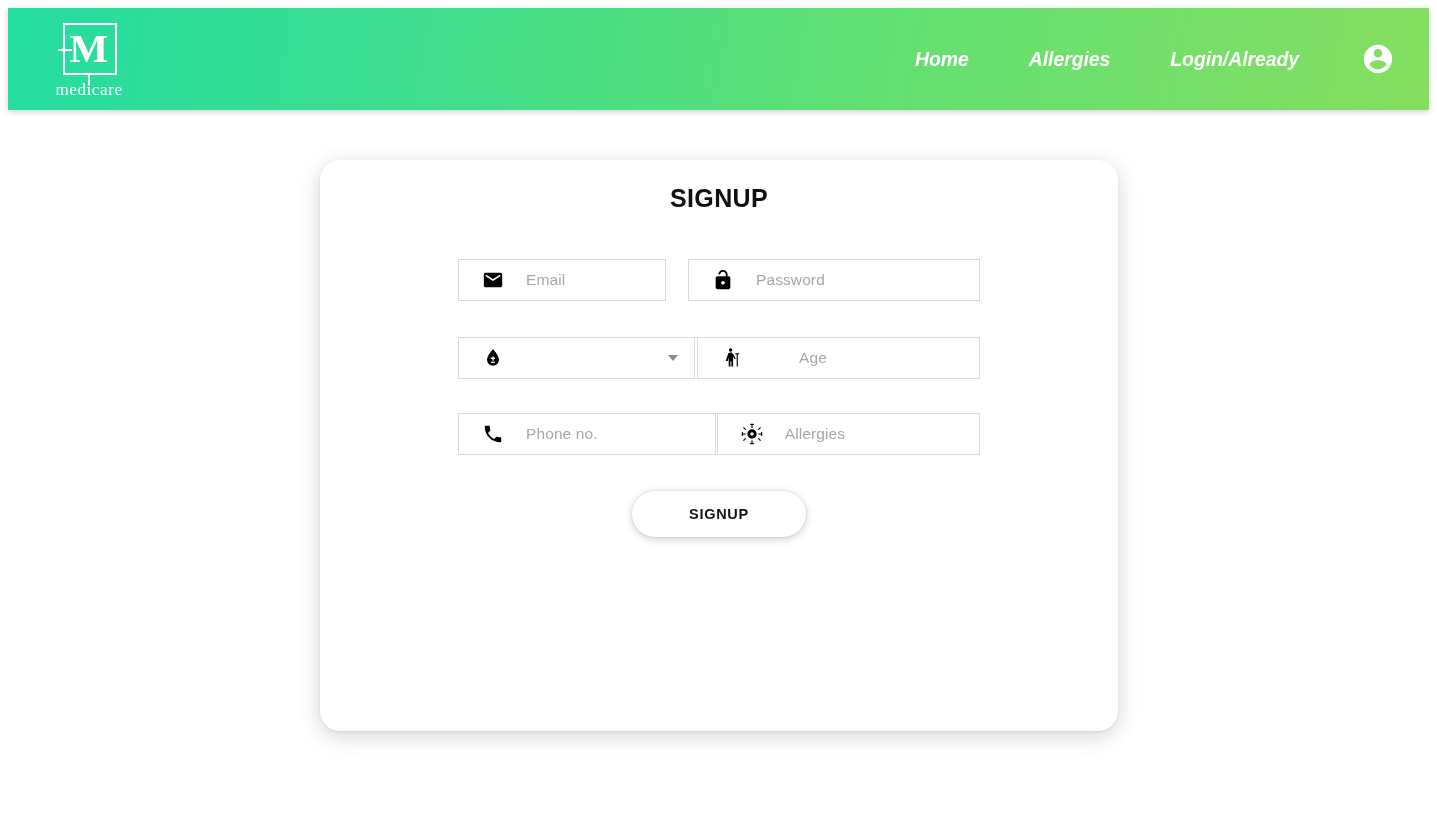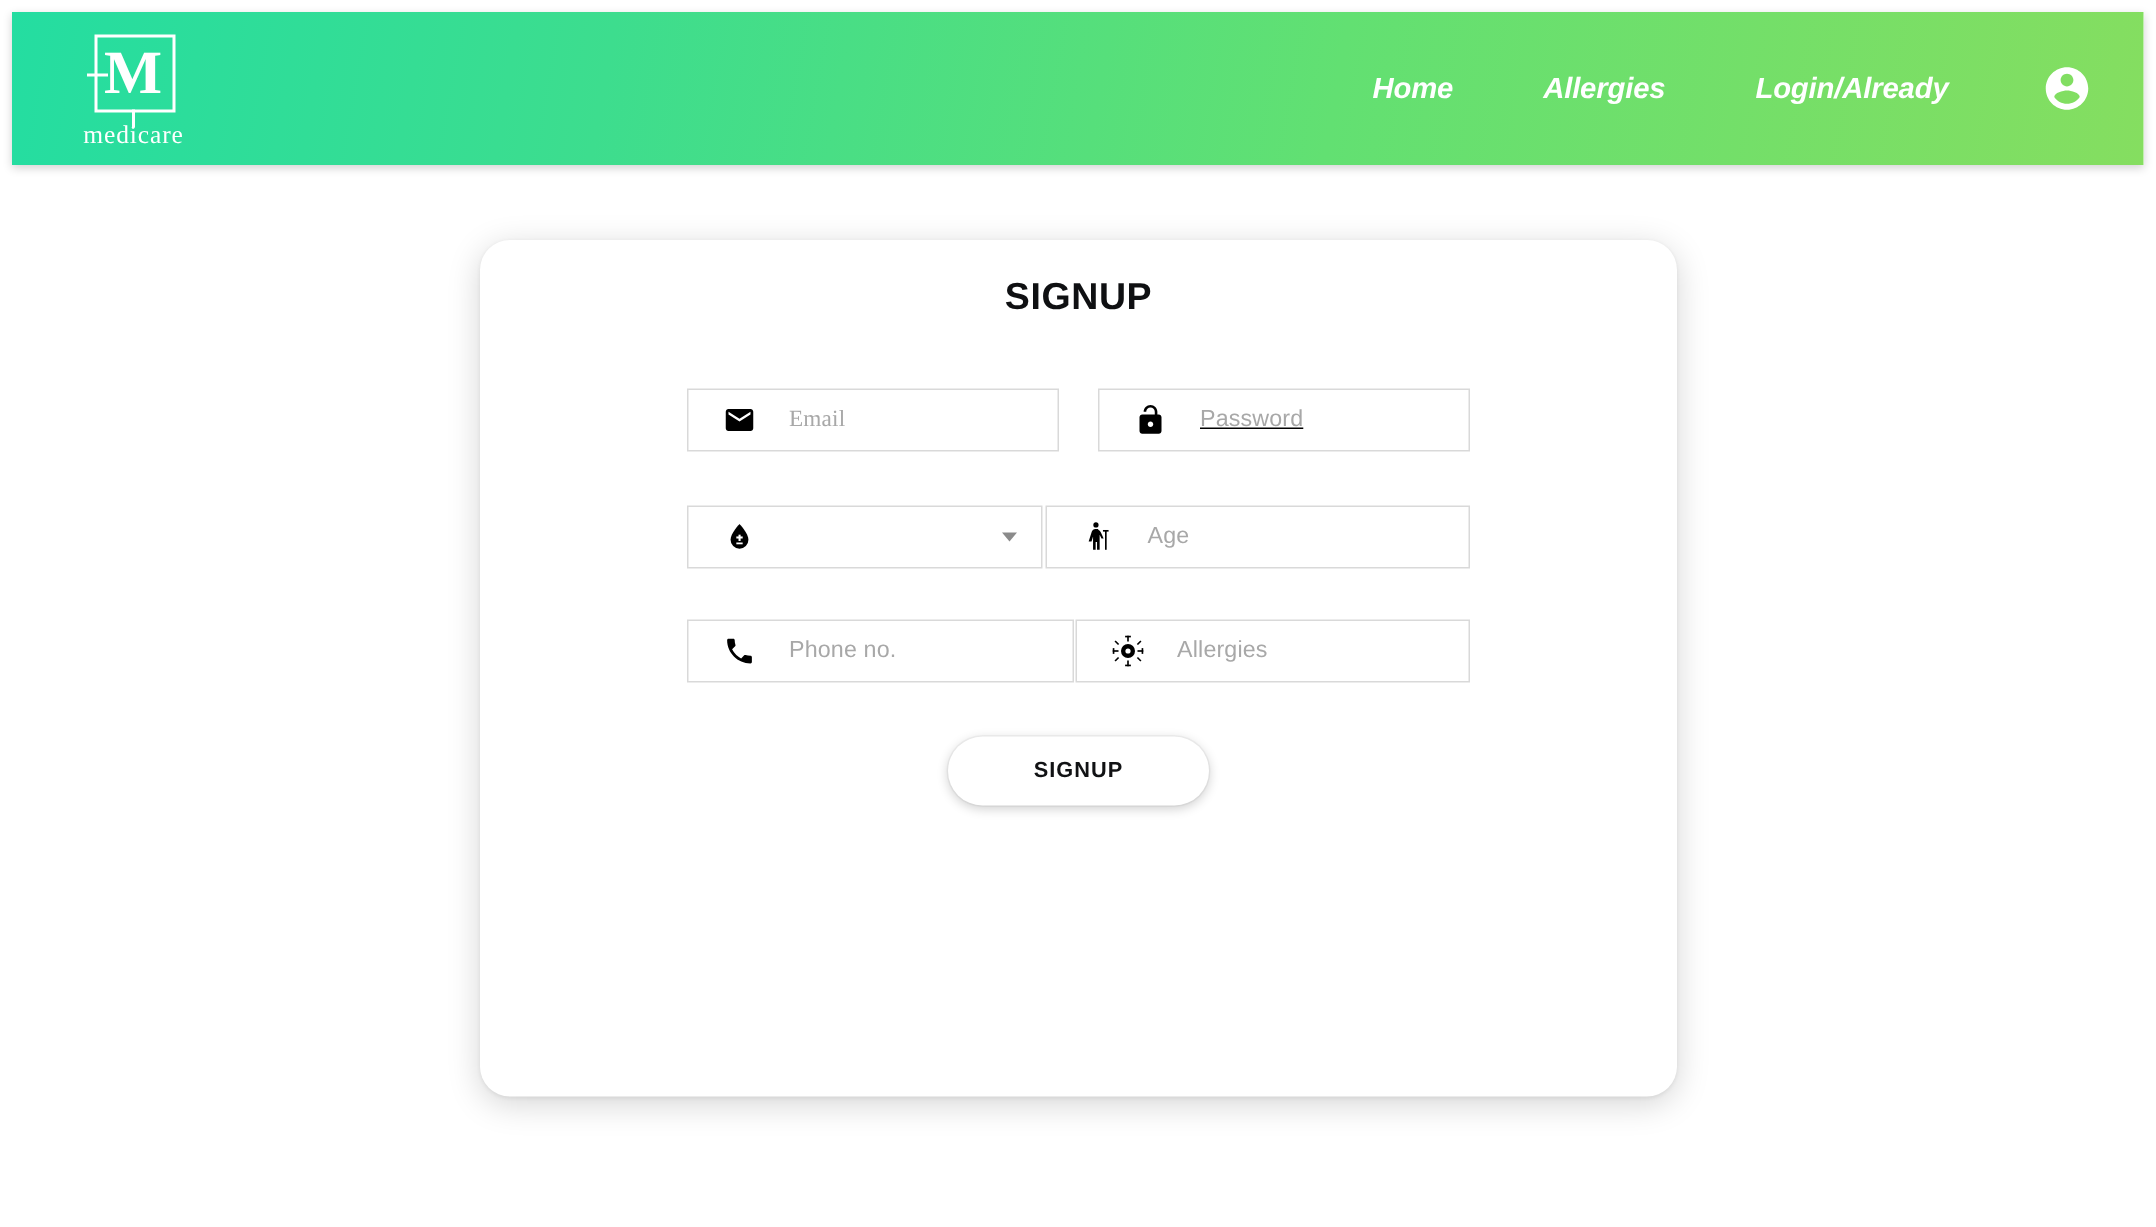--- a/index.html
+++ b/index.html
@@ -152,25 +152,25 @@
 
   .field {
     height: 42px;
     border: 1px solid #d9d9d9;
     background: #ffffff;
     display: flex;
     align-items: center;
     padding: 0 12px;
     position: relative;
   }
-  .field.left  { width: 248px; font-family: Liberation Serif, serif; }
-  .field.right { width: 248px; text-decoration: underline; }
+  .field.left  { width: 208px; }
+  .field.right { width: 292px; }
 
   .field.sel-left   { width: 251px; }
-  .field.age-right  { width: 300px; margin-left: 2px; }
+  .field.age-right  { width: 300px; margin-left: 2px; gap: 34px; }
   .field.phone-left { width: 278px; }
   .field.all-right  { width: 284px; margin-left: 1px; }
 
   .field-icon {
     width: 24px;
     height: 24px;
     flex: 0 0 24px;
     display: flex;
     align-items: center;
     justify-content: center;

